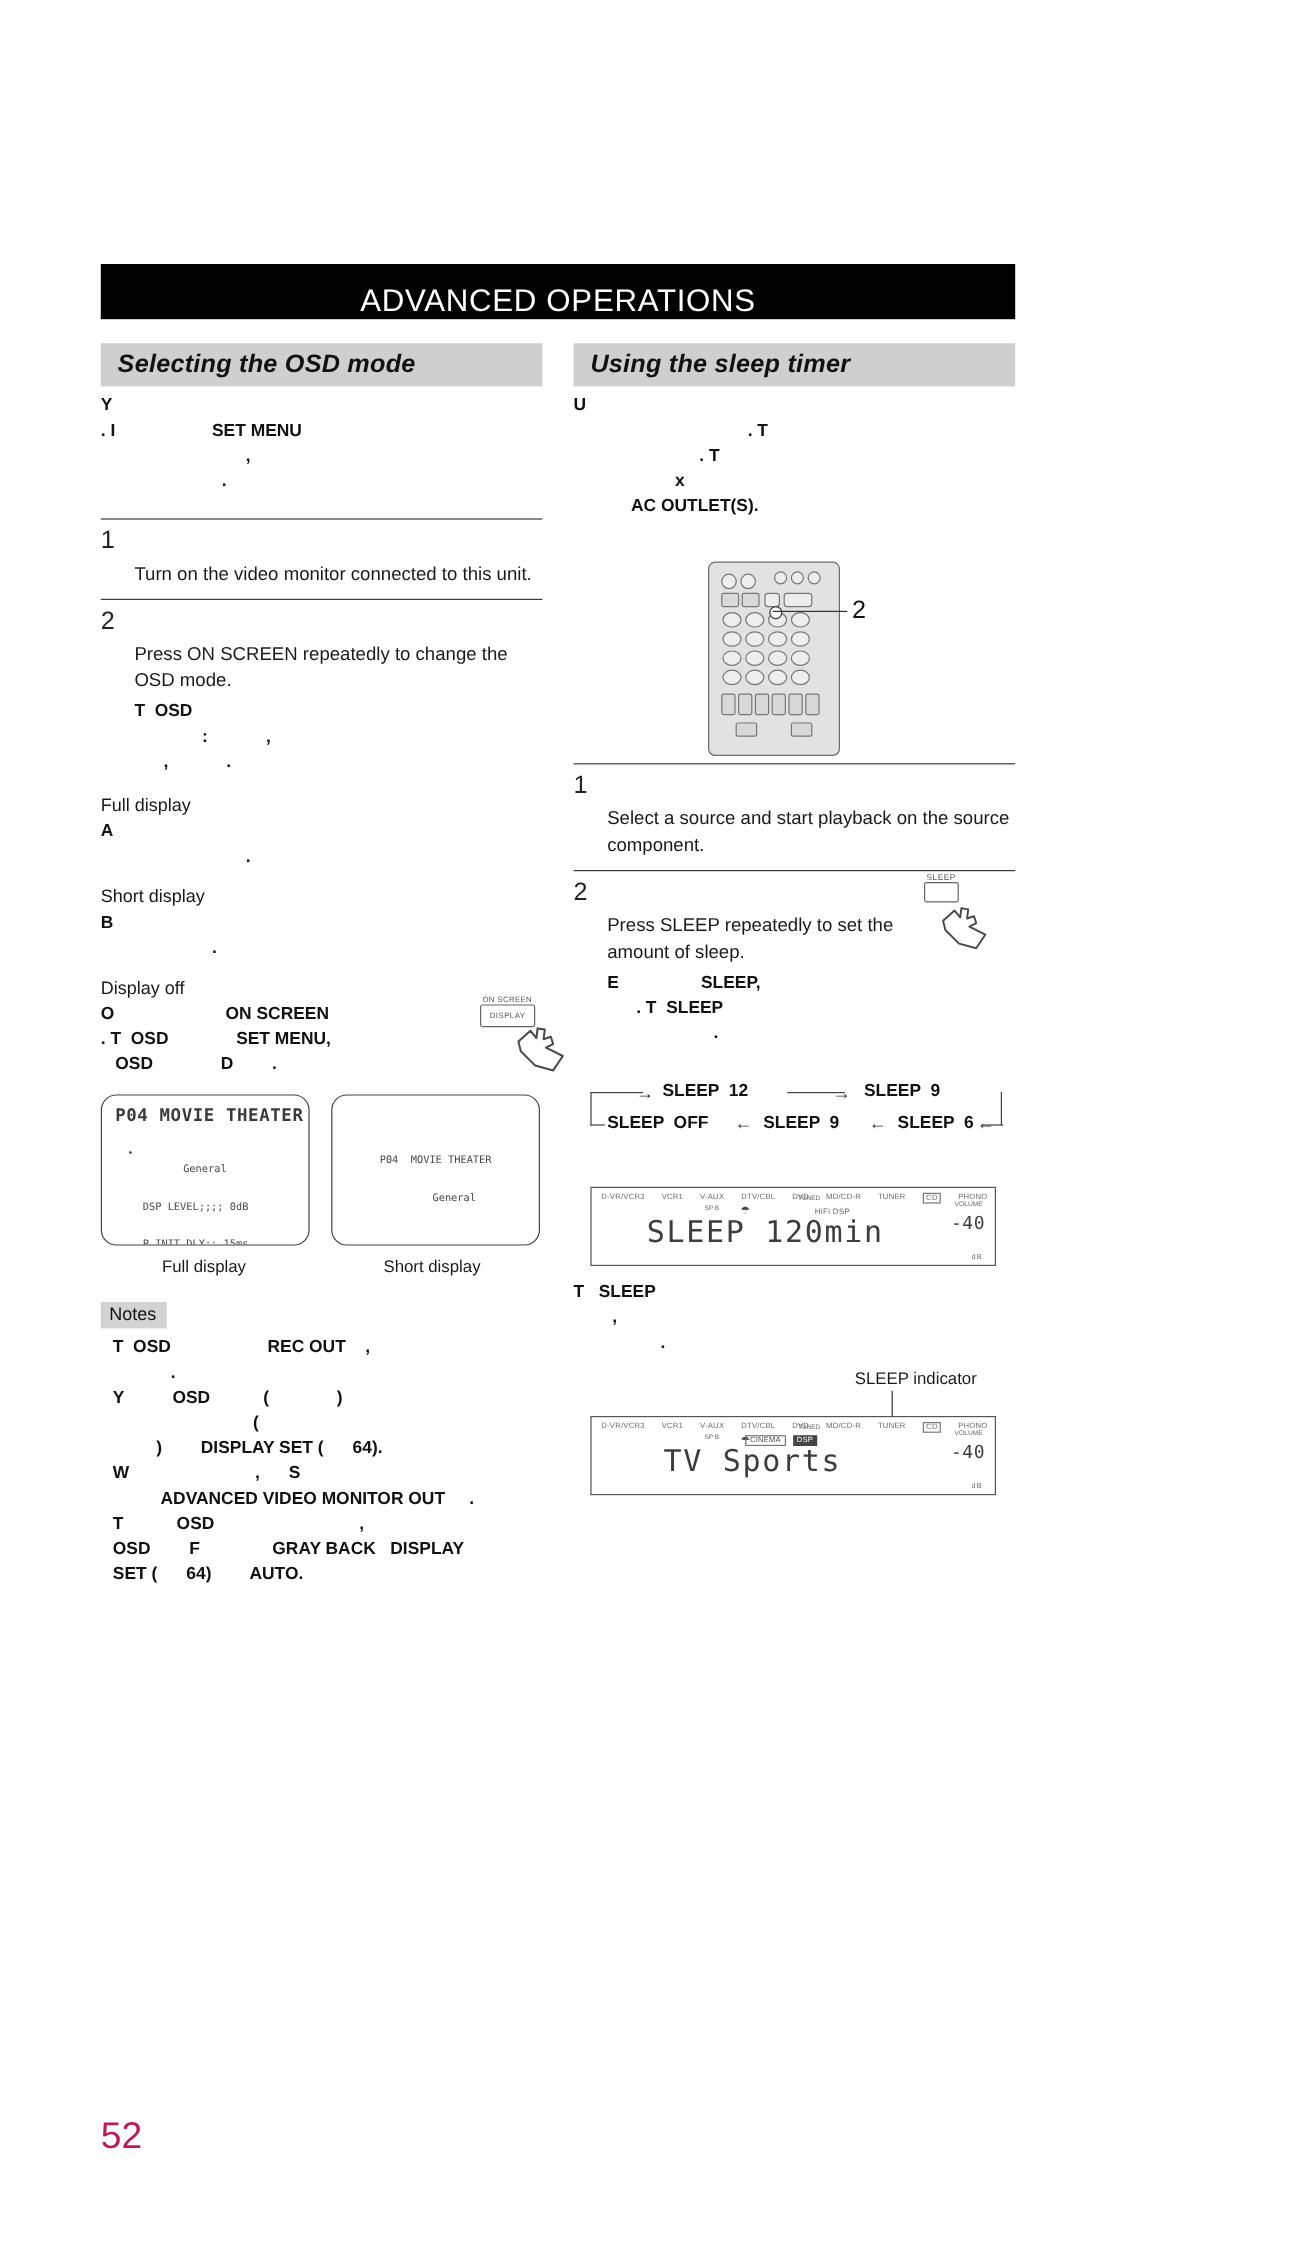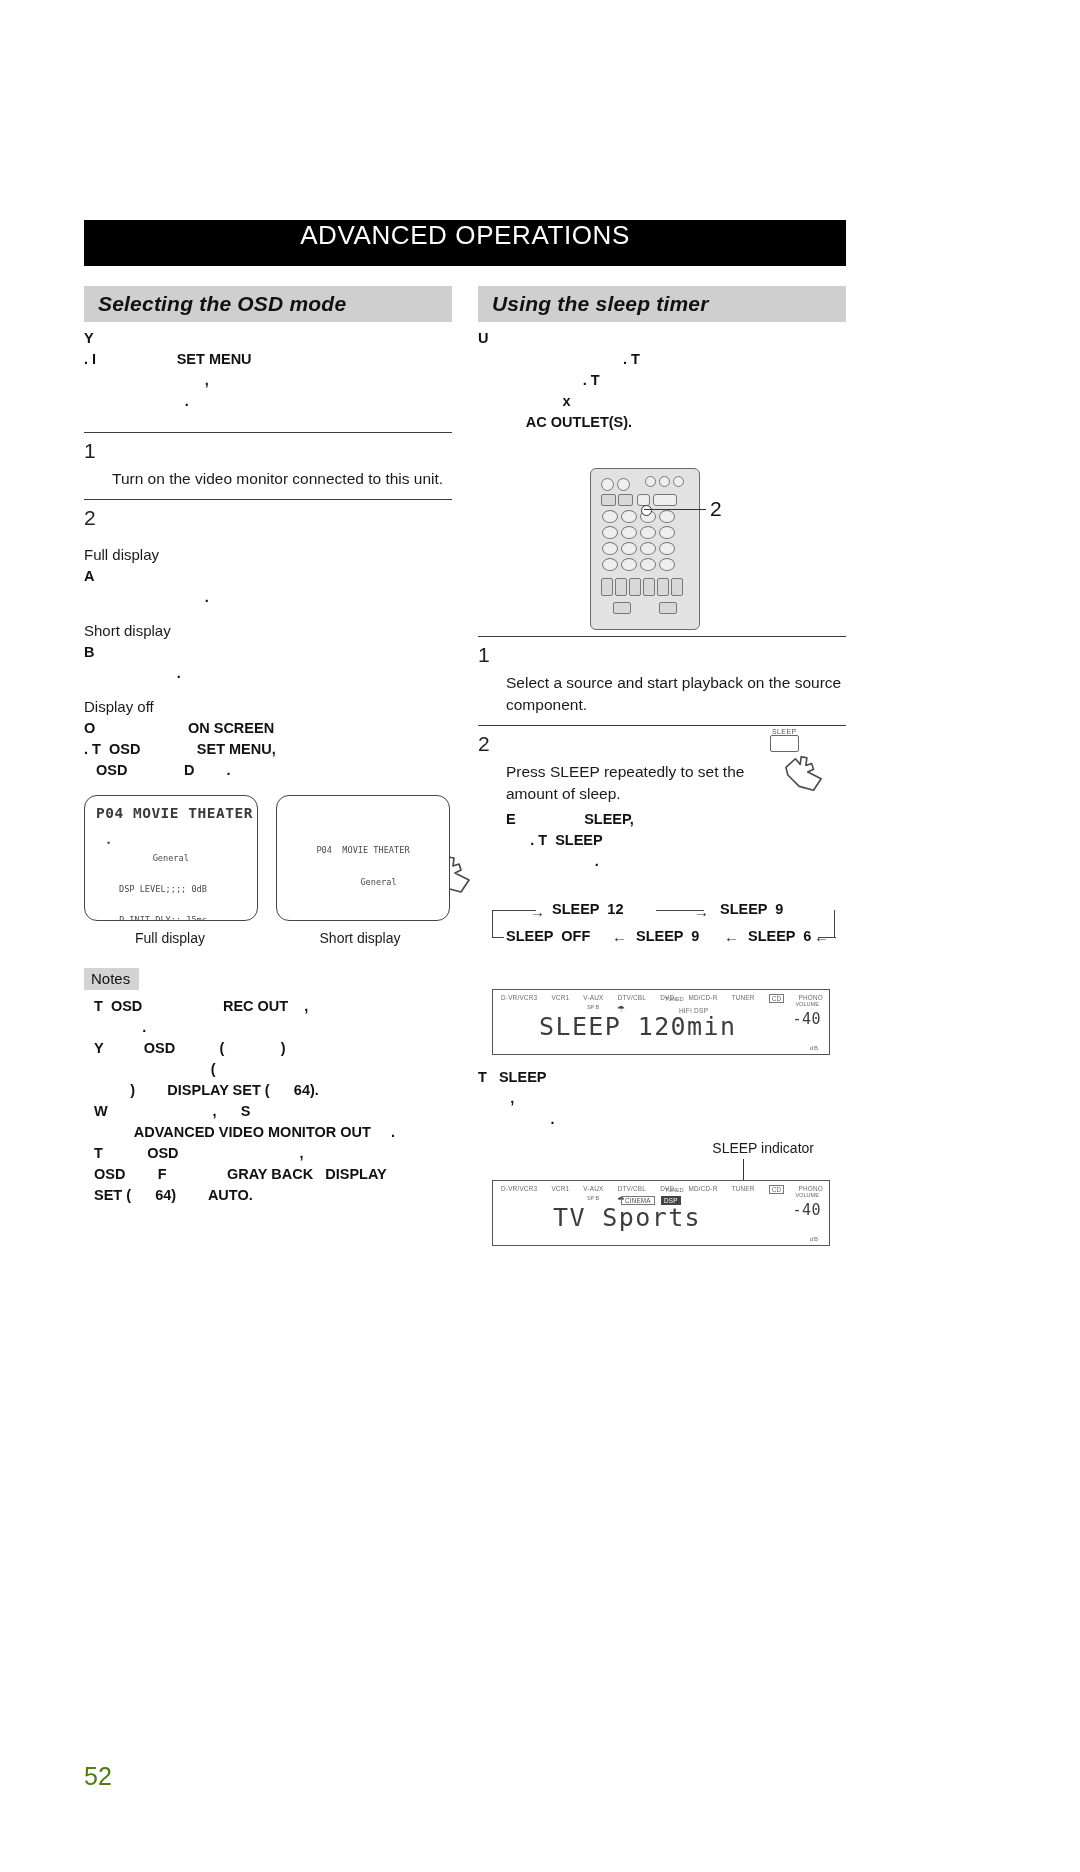--- a/index.html
+++ b/index.html
@@ -24,21 +24,21 @@
 
   
   .banner {
     position: absolute;
     left: 84px;
     top: 220px;
     width: 762px;
     height: 46px;
     background: #000000;
     display: flex;
-    align-items: flex-start;
+    align-items: flex-end;
     justify-content: center;
   }
   .banner-text {
     color: #ffffff;
     font-size: 26px;
     letter-spacing: 0.6px;
     font-weight: 400;
     font-family: "Liberation Sans", sans-serif;
   }
 
@@ -466,22 +466,22 @@
     width: 1.4px;
     height: 26px;
     background: #333;
   }
 
   
   .pageno {
     position: absolute;
     left: 84px;
     top: 1762px;
-    font-size: 25px;
-    color: #4d7c0f;
+    font-size: 31px;
+    color: #be185d;
   }
 </style>
 </head>
 <body>
 
 <div class="page">
 
   <div class="banner">
     <div class="banner-text">ADVANCED OPERATIONS</div>
   </div>
@@ -506,20 +506,26 @@
     <div class="step">
       <div class="step-num">1</div>
       <div class="step-body">
         <div class="step-text">Turn on the video monitor connected to this unit.</div>
       </div>
     </div>
 
     <hr class="rule">
     <div class="step" style="position:relative;">
       <div class="step-num">2</div>
+      <div class="step-body">
+        <div class="step-text">Press ON SCREEN repeatedly to change the OSD mode.</div>
+        <span class="frag" style="margin-top:4px;">T  OSD</span>
+        <span class="frag">              :            ,</span>
+        <span class="frag">      ,            .</span>
+      </div>
 
       <div class="osd-btn-wrap">
         <span class="osd-btn-label">ON SCREEN</span>
         <div class="osd-btn-box">
           <span>DISPLAY</span>
         </div>
         <svg class="hand" width="46" height="42" viewBox="0 0 46 42">
           <path d="M4,14 L14,5 L19,11 L20,3 L26,4 L25,12 L31,10 L33,16 L27,19 L41,26 L33,38 L18,34 L6,22 Z" fill="#ffffff" stroke="#4a4a4a" stroke-width="1.7" stroke-linejoin="round"></path>
         </svg>
       </div>

